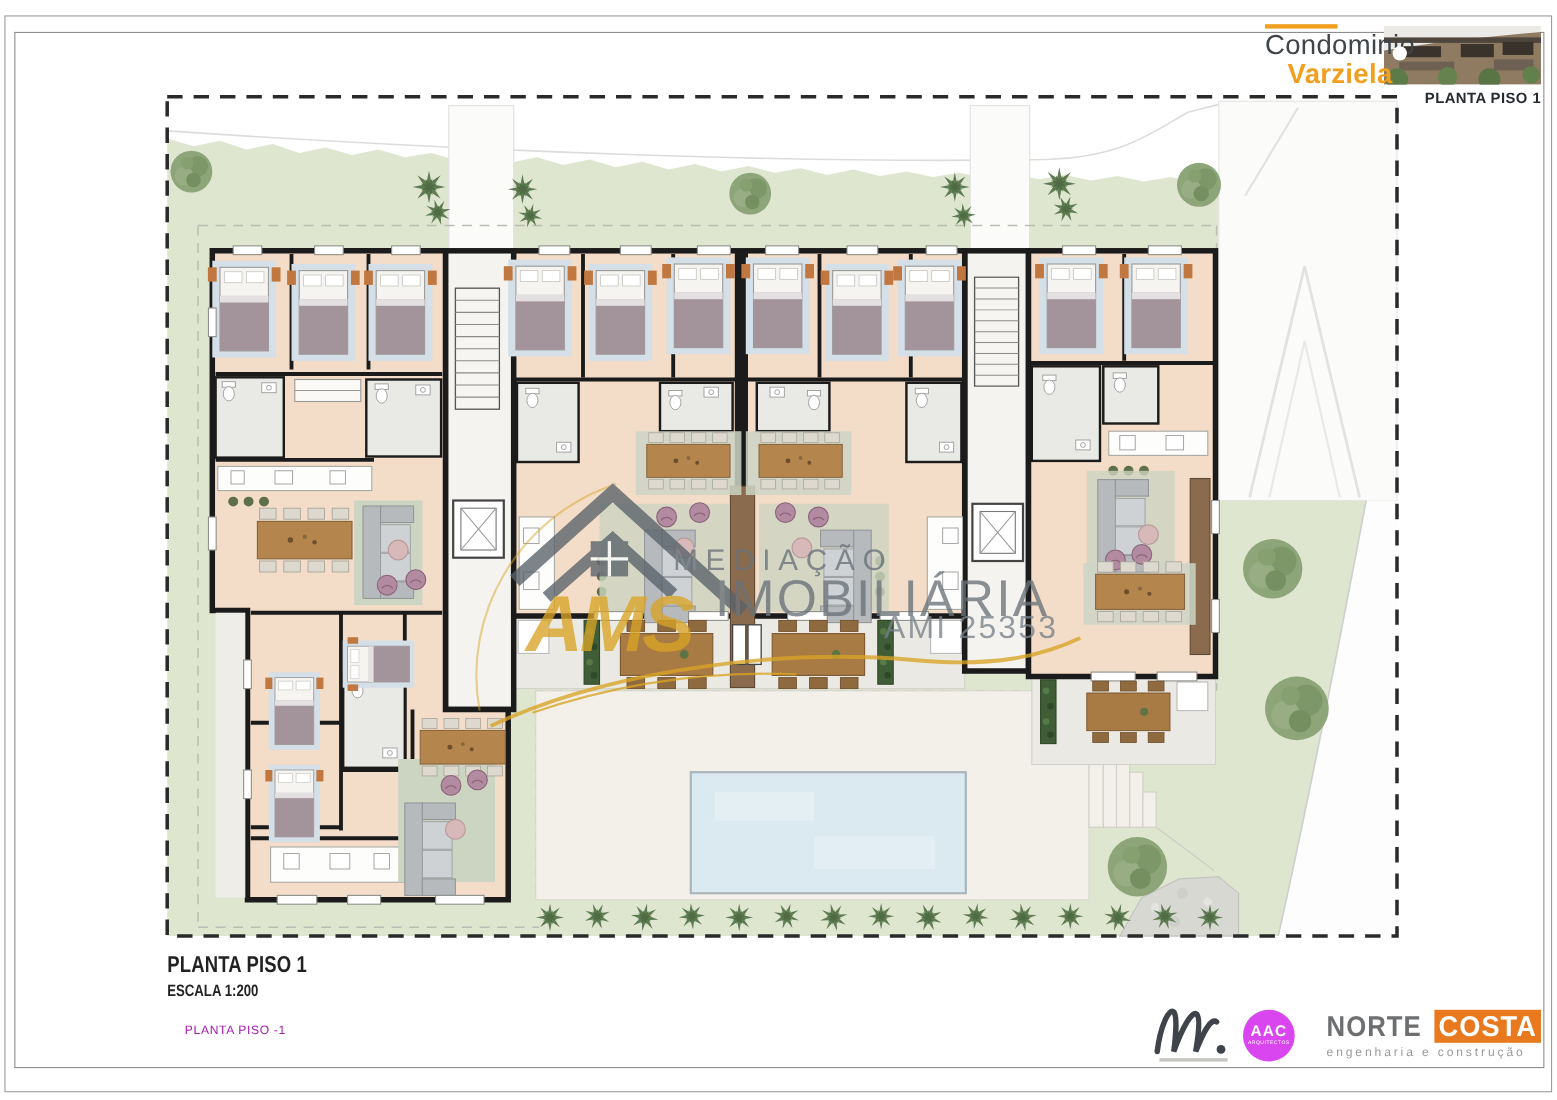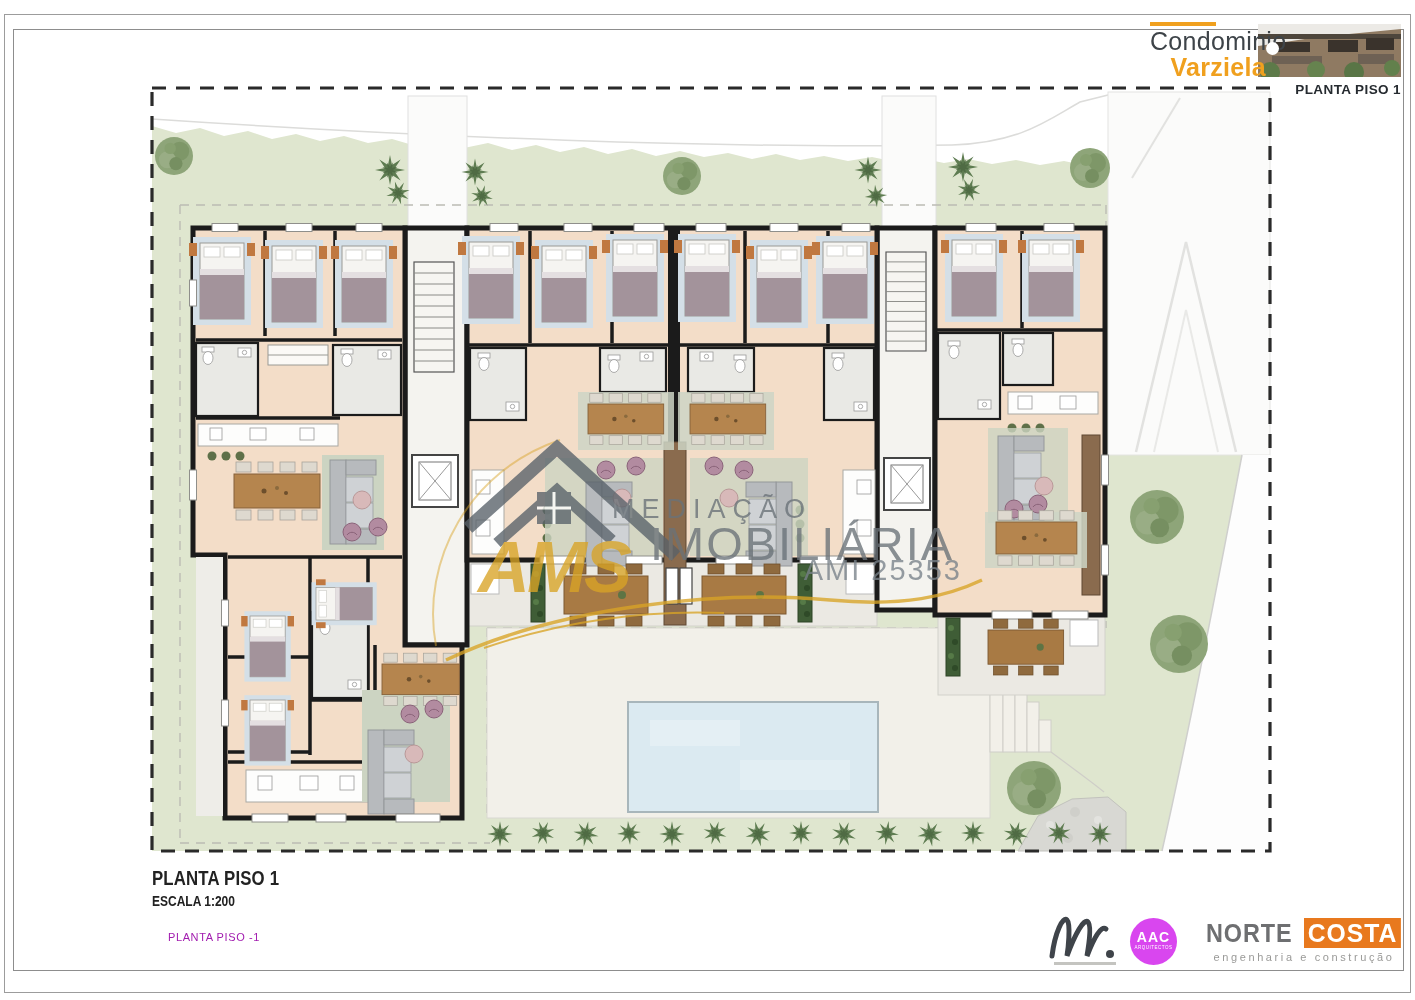--- a/index.html
+++ b/index.html
@@ -38,21 +38,21 @@
   .aac-top{font-size:14px;font-weight:bold;letter-spacing:1px;margin-top:12px;line-height:1;}
   .aac-bottom{font-size:4.5px;letter-spacing:.5px;line-height:1;margin-top:2px;}
   .nc{position:absolute;left:166px;top:6px;width:196px;}
   .nc-row{display:flex;align-items:stretch;height:30px;}
   .nc-icon{width:27px;height:27px;margin-top:2px;}
   .nc-gap{width:4px;}
   .nc-left{font-size:26px;font-weight:bold;color:#6e6f71;letter-spacing:1px;
         transform:scaleX(.9);transform-origin:left;line-height:30px;}
   .nc-right{font-size:26px;font-weight:bold;color:#fff;letter-spacing:1px;
         padding:0 4px;line-height:30px;margin-left:2px;transform:scaleX(.95);transform-origin:left;}
-  .nc-tagline{font-size:11px;color:#9a9a98;letter-spacing:2.6px;margin-top:3px;text-align:center;}
+  .nc-tagline{font-size:11px;color:#9a9a98;letter-spacing:2.6px;margin-top:3px;}
 </style>
 </head>
 <body>
 
 <div class="page">
 
   <div class="frame-outer"></div>
   <div class="frame-inner"></div>
 
   <svg class="plan-svg" width="1415" height="1000" viewBox="0 0 1415 1000">

